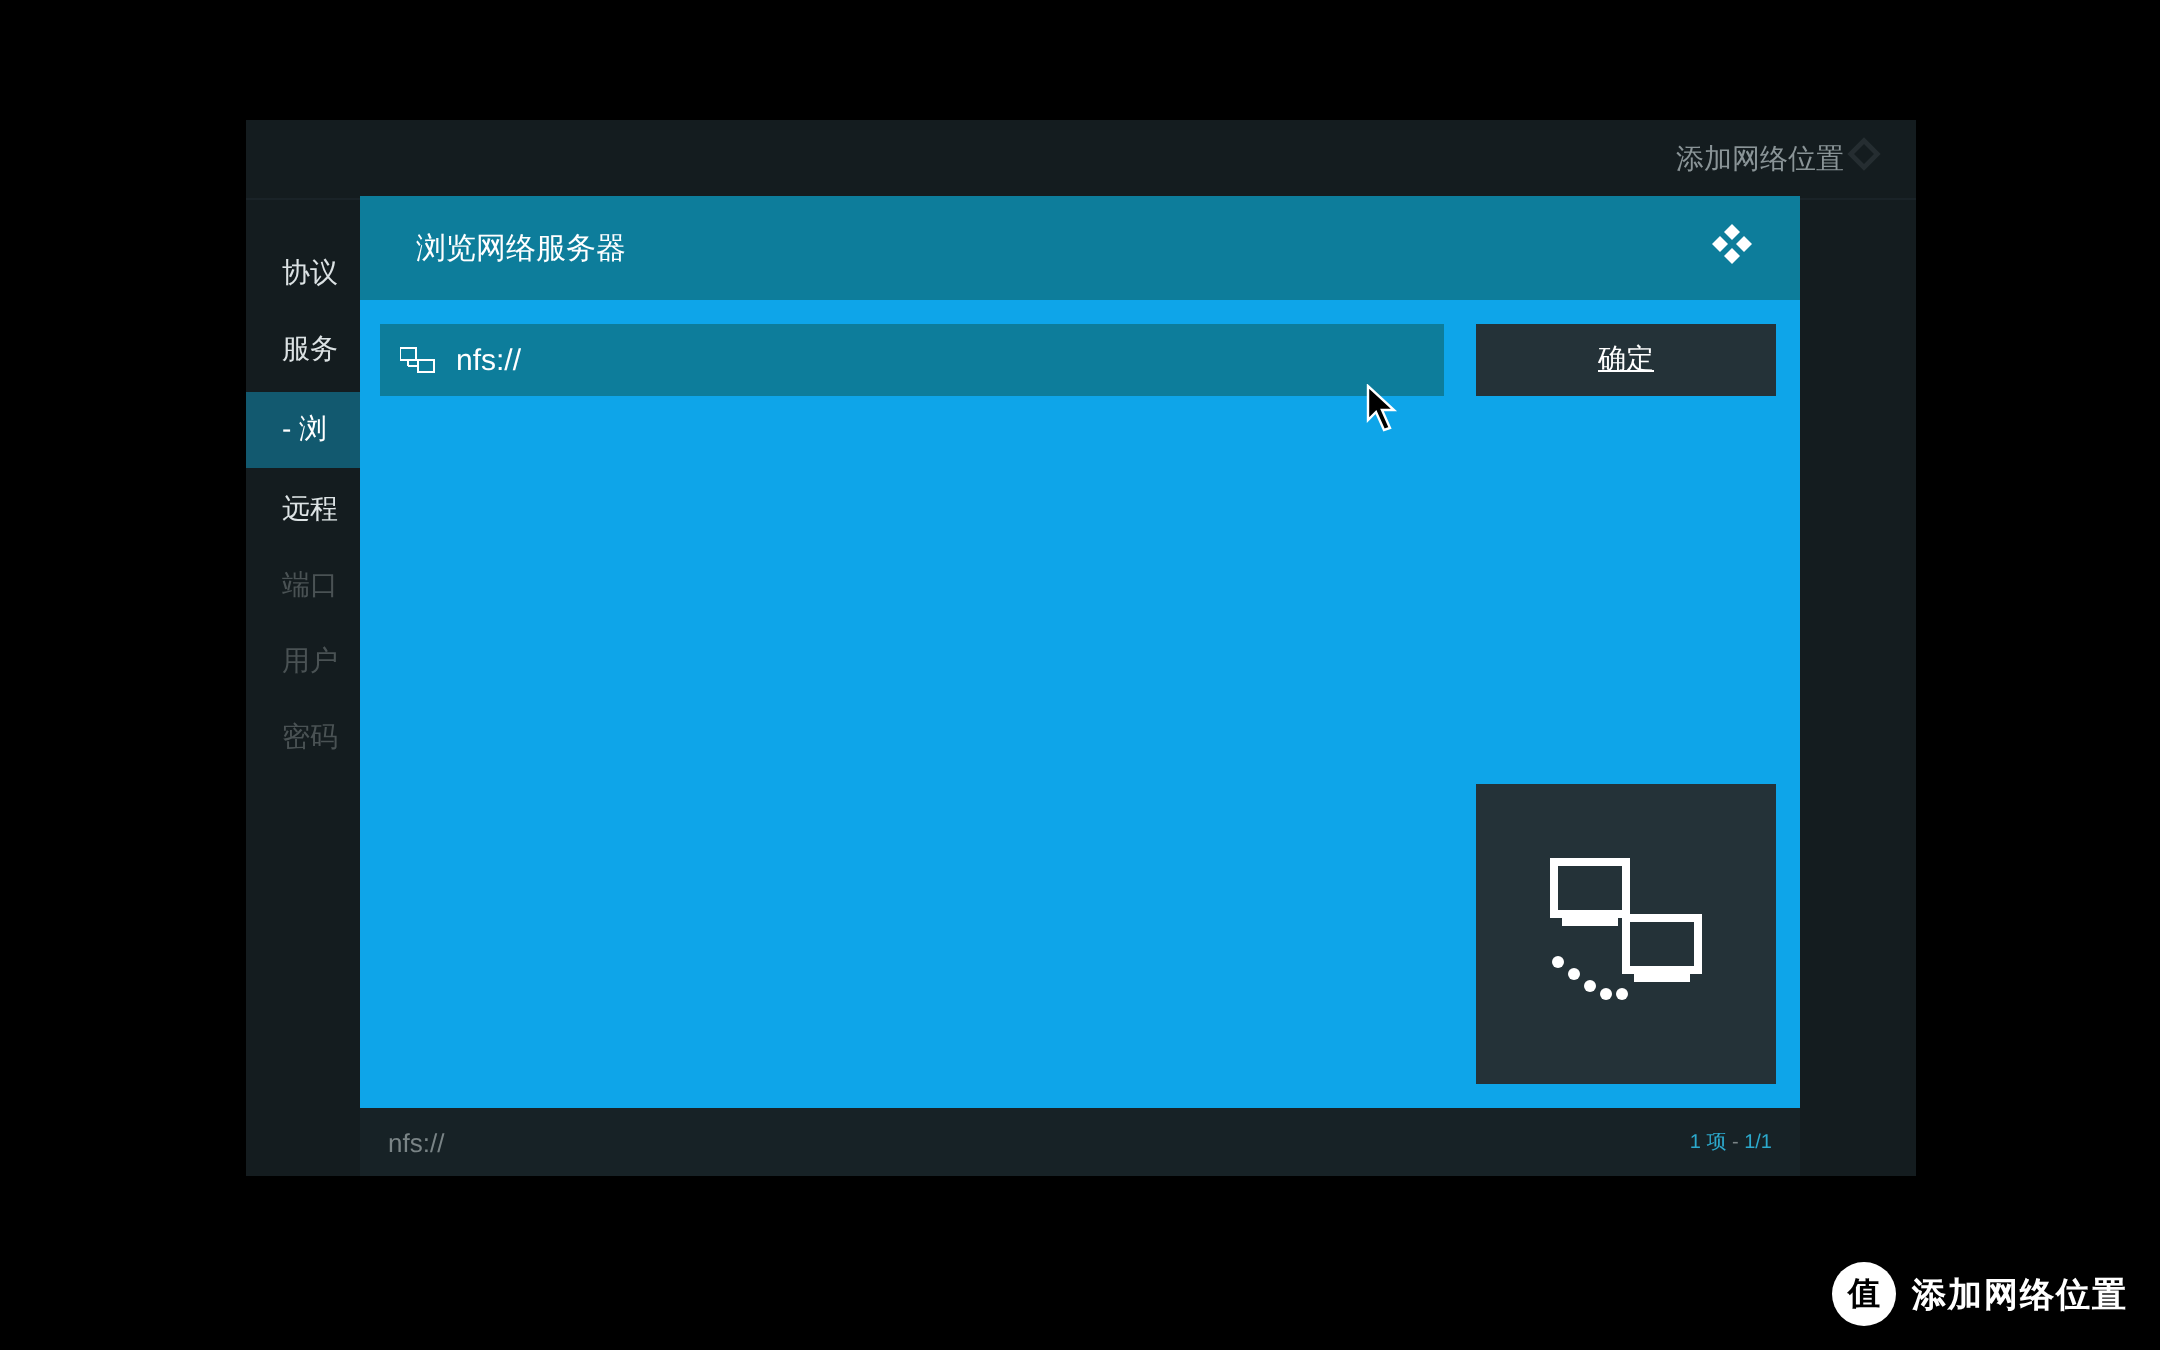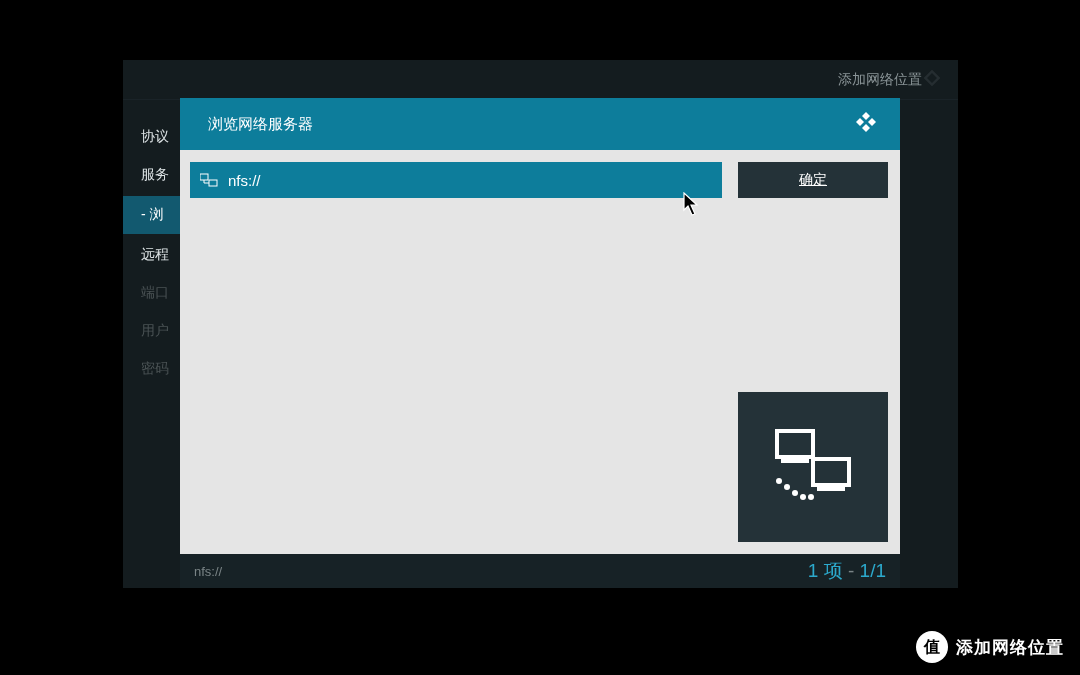--- a/index.html
+++ b/index.html
@@ -54,21 +54,21 @@
       color: #fff;
       margin-top: 2px;
       margin-bottom: 2px;
     }
     .inner-dialog {
       position: absolute;
       left: 180px;
       top: 98px;
       width: 720px;
       height: 490px;
-      background: #e5e5e5;
+      background: #0ea5e9;
     }
     .inner-header {
       height: 52px;
       background: #0d7d9b;
       display: flex;
       align-items: center;
       justify-content: space-between;
       padding: 0 22px 0 28px;
     }
     .inner-title {
@@ -134,21 +134,21 @@
       display: flex;
       align-items: center;
       justify-content: space-between;
       padding: 0 14px;
     }
     .footer-left {
       color: #7a8486;
       font-size: 13px;
     }
     .footer-right {
-      font-size: 19px;
+      font-size: 10px;
     }
     .footer-count { color: #2ca9cc; }
     .footer-sep { color: #7a8486; }
     .footer-page { color: #2ca9cc; }
     .cursor {
       position: absolute;
       left: 683px;
       top: 192px;
       pointer-events: none;
       z-index: 100;

